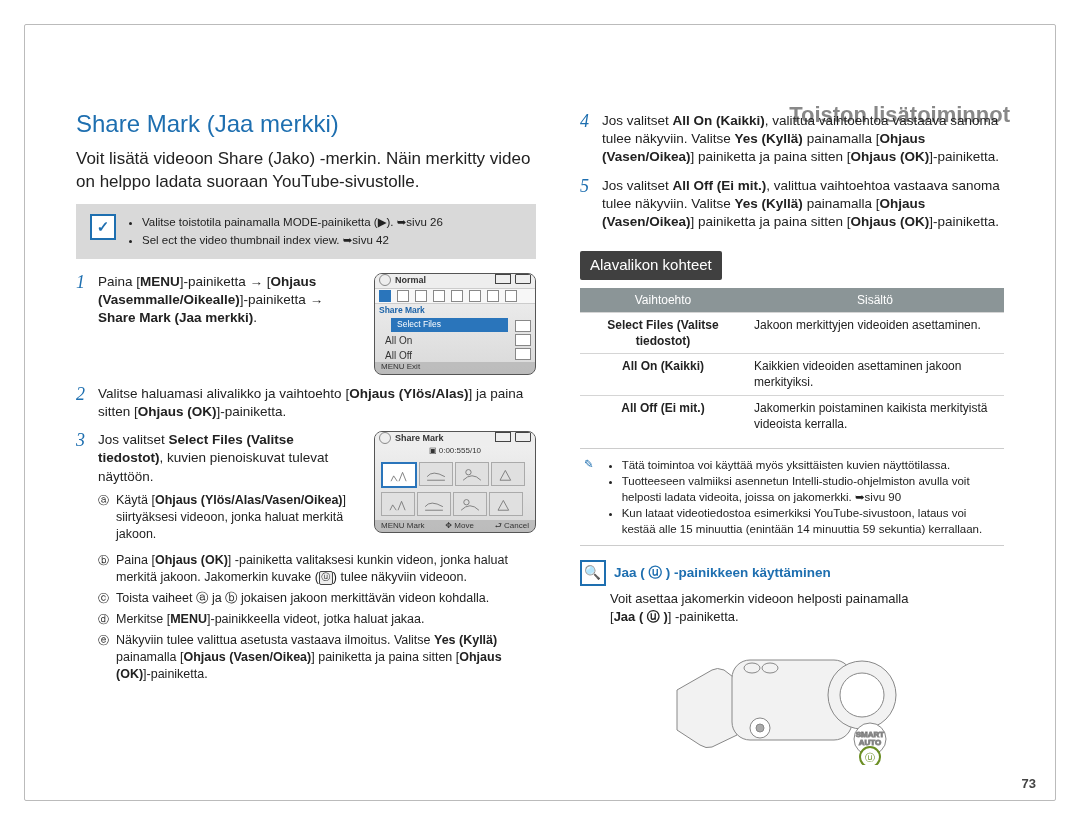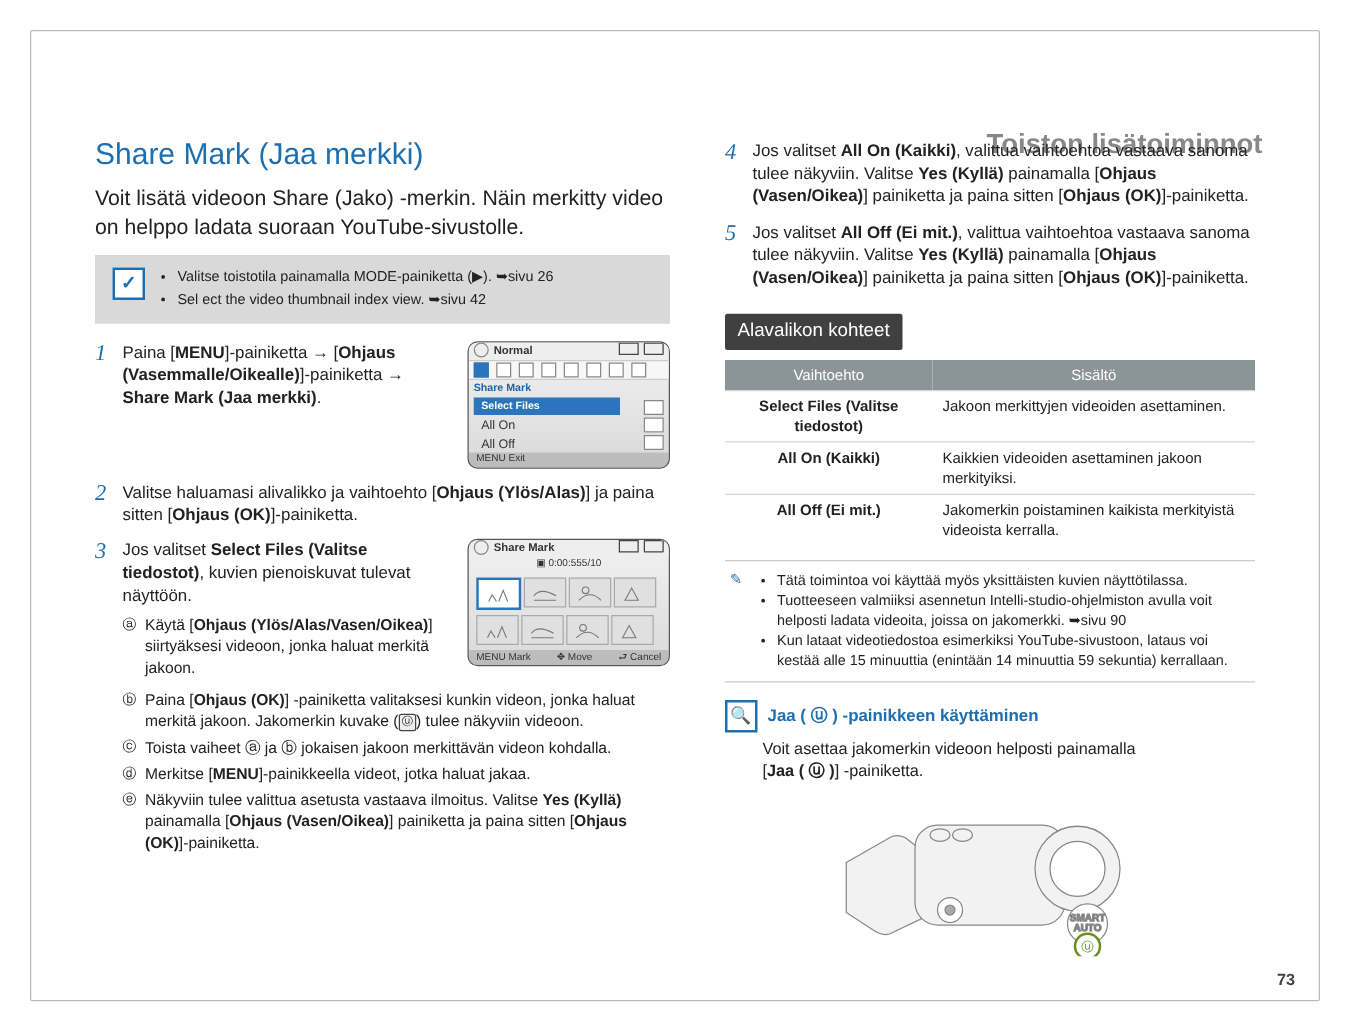--- a/index.html
+++ b/index.html
@@ -148,23 +148,23 @@
     gap: 6px;
   }
   .screenshot .iconrow span { width:10px; height:10px; border:1px solid #888; background:#fff; display:inline-block; }
   .screenshot .menu {
     padding: 0 4px;
   }
   .screenshot .menu-title { color: #1c63a8; font-weight: bold; font-size: 8.5px; padding: 1px 0; }
   .screenshot .menu-sel {
     background: #2a75bb;
     color: #fff;
-    font-weight: bold;
+    font-weight: normal;
     padding: 1px 6px;
-    margin: 1px 0;
+    margin: 1px 12px;
     font-size: 8.5px;
     display: inline-block;
     width: 105px;
   }
   .screenshot .menu-item {
     padding: 1px 6px;
     font-size: 10px;
   }
   .screenshot .menu-side {
     position: absolute;

